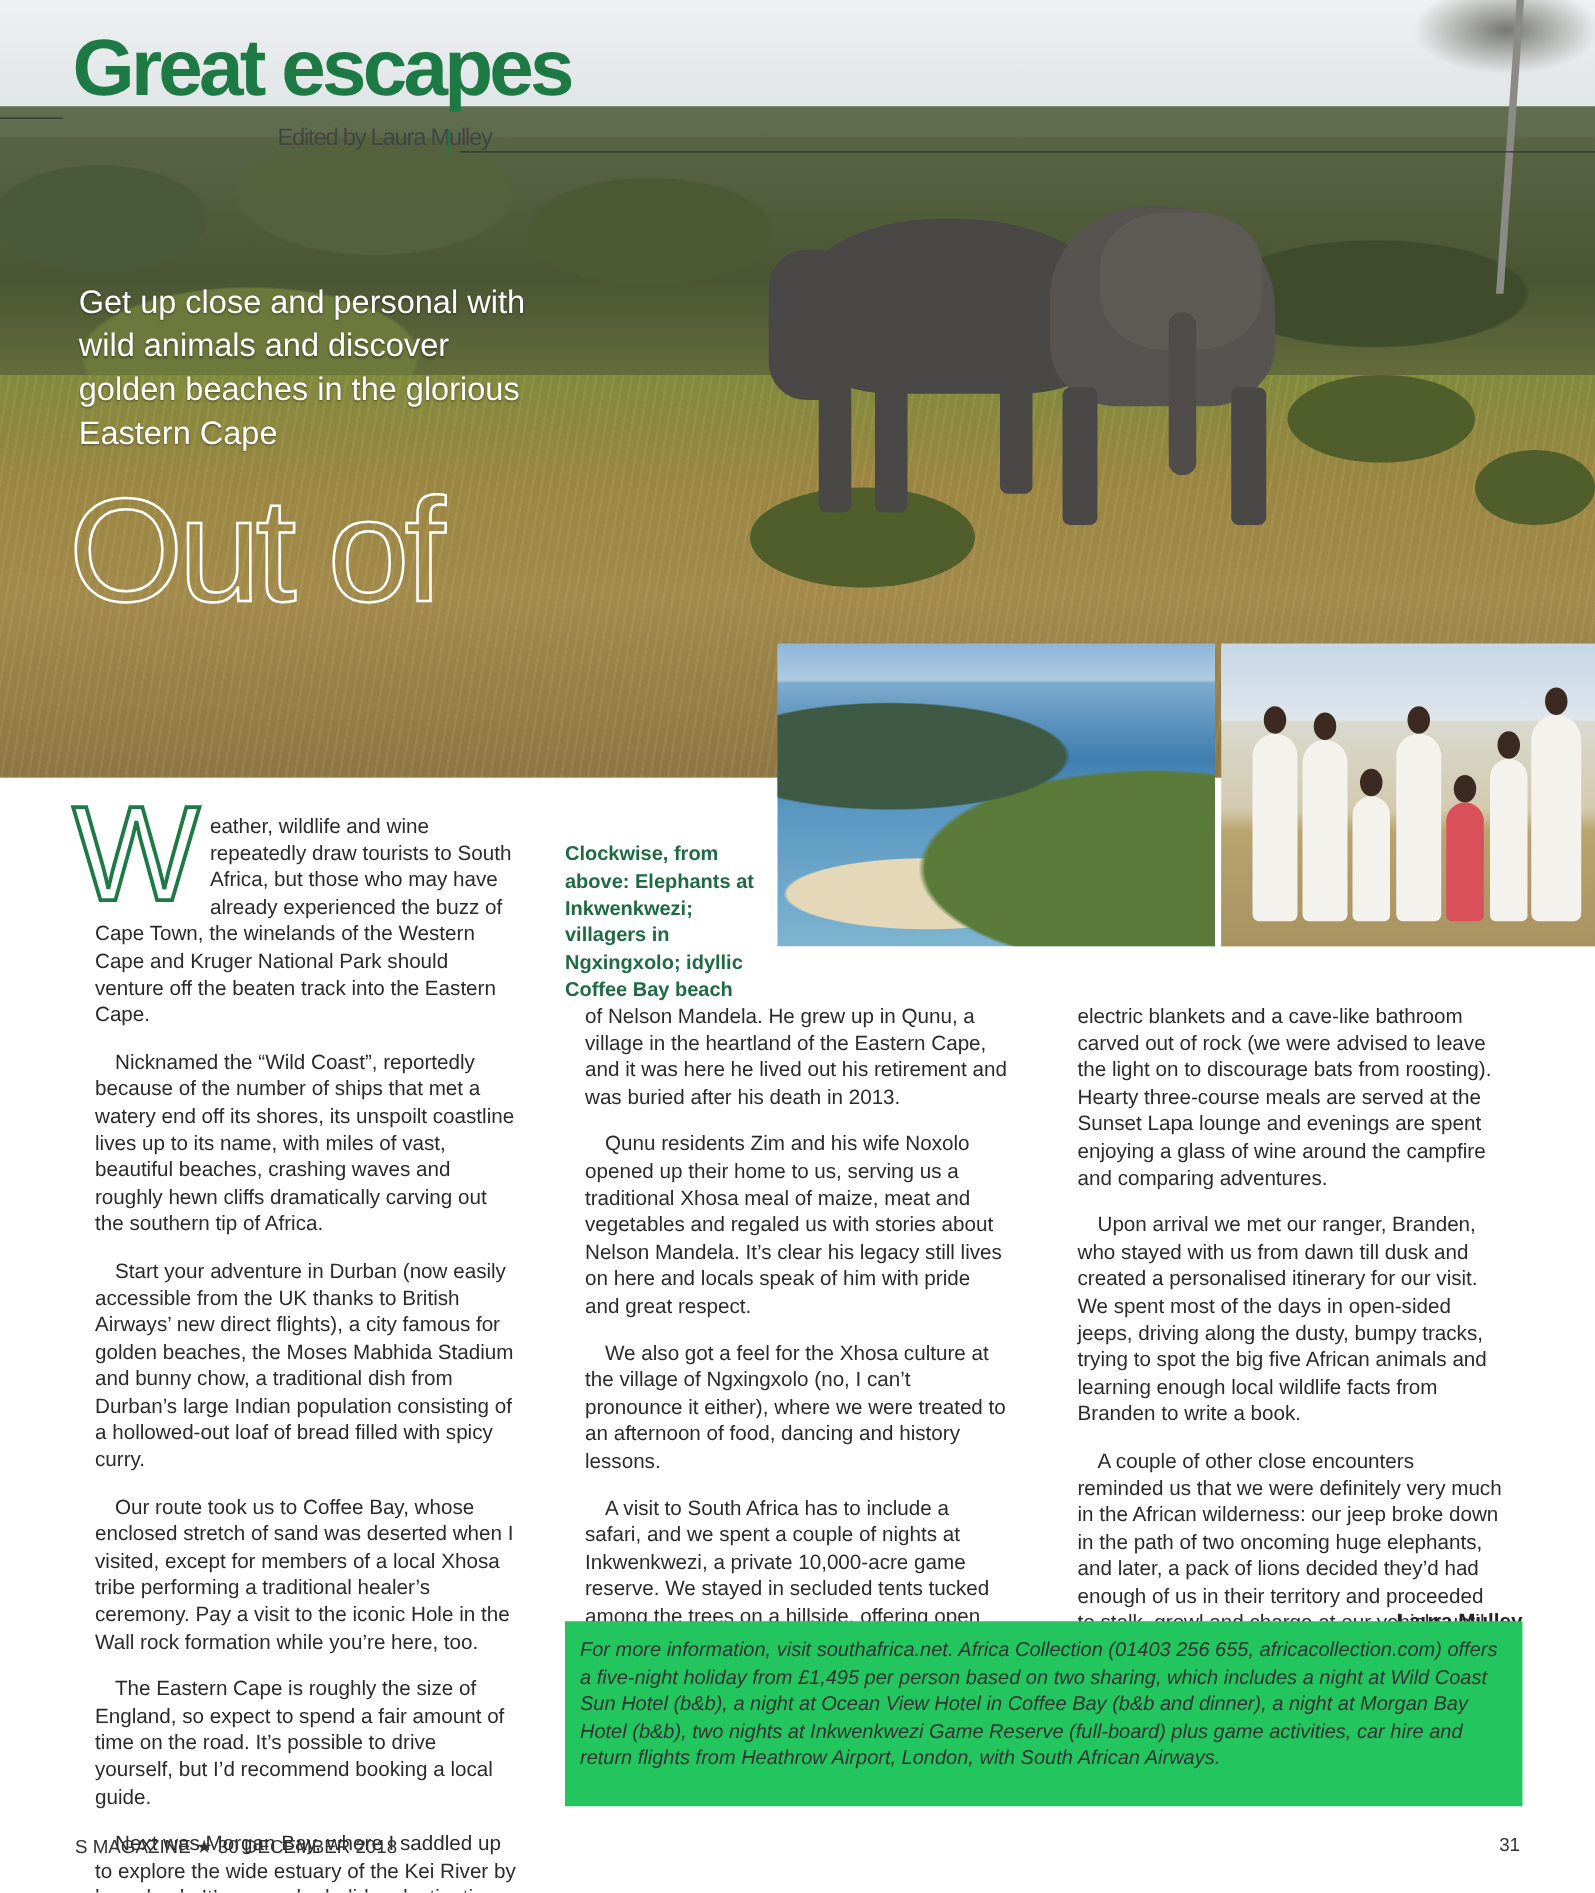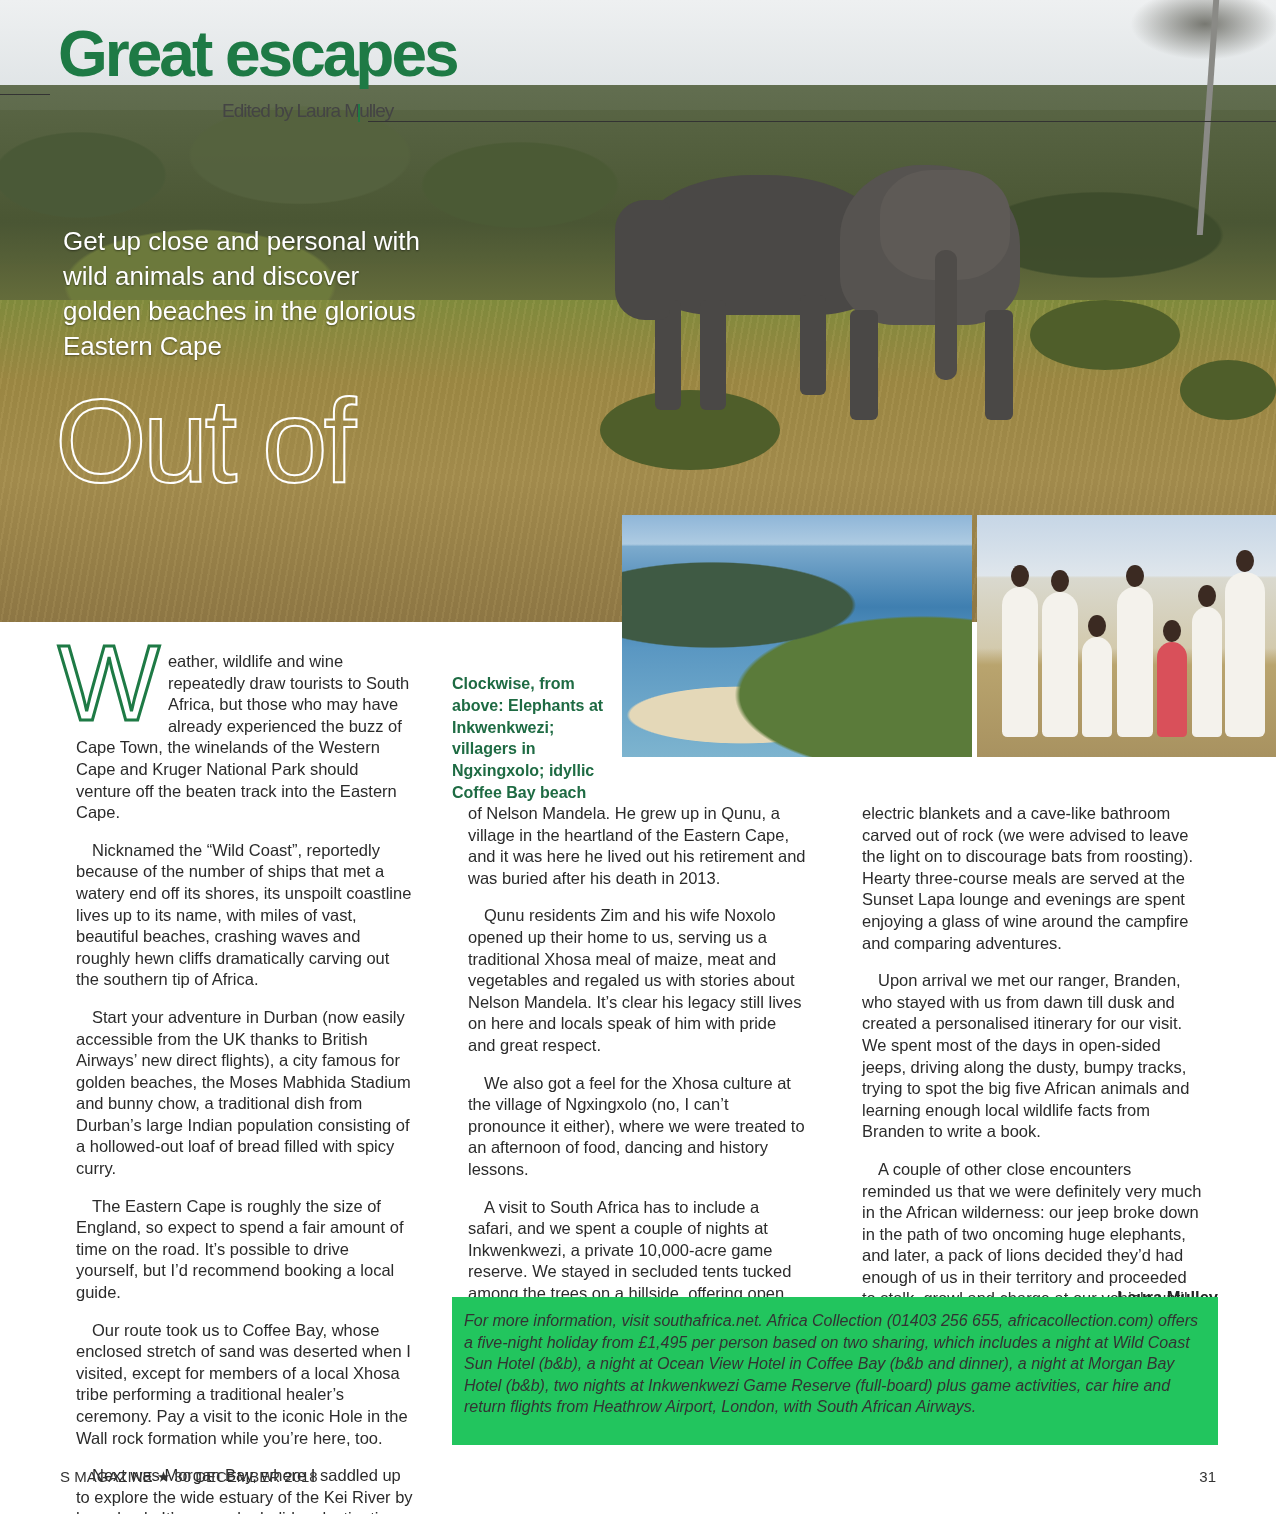--- a/index.html
+++ b/index.html
@@ -146,22 +146,22 @@
     </div>
 </div>
 
 <div class="caption">Clockwise, from above: Elephants at Inkwenkwezi; villagers in Ngxingxolo; idyllic Coffee Bay beach</div>
 
 <div class="col col1">
   <span class="dropcap">W</span>
   <p class="noindent">eather, wildlife and wine repeatedly draw tourists to South Africa, but those who may have already experienced the buzz of Cape Town, the winelands of the Western Cape and Kruger National Park should venture off the beaten track into the Eastern Cape.</p>
   <p>Nicknamed the “Wild Coast”, reportedly because of the number of ships that met a watery end off its shores, its unspoilt coastline lives up to its name, with miles of vast, beautiful beaches, crashing waves and roughly hewn cliffs dramatically carving out the southern tip of Africa.</p>
   <p>Start your adventure in Durban (now easily accessible from the UK thanks to British Airways’ new direct flights), a city famous for golden beaches, the Moses Mabhida Stadium and bunny chow, a traditional dish from Durban’s large Indian population consisting of a hollowed-out loaf of bread filled with spicy curry.</p>
+  <p>Our route took us to Coffee Bay, whose enclosed stretch of sand was deserted when I visited, except for members of a local Xhosa tribe performing a traditional healer’s ceremony. Pay a visit to the iconic Hole in the Wall rock formation while you’re here, too.</p>
   <p>The Eastern Cape is roughly the size of England, so expect to spend a fair amount of time on the road. It’s possible to drive yourself, but I’d recommend booking a local guide.</p>
-  <p>Our route took us to Coffee Bay, whose enclosed stretch of sand was deserted when I visited, except for members of a local Xhosa tribe performing a traditional healer’s ceremony. Pay a visit to the iconic Hole in the Wall rock formation while you’re here, too.</p>
   <p>Next was Morgan Bay, where I saddled up to explore the wide estuary of the Kei River by horseback. It’s a popular holiday destination, with plenty of activities to keep families busy.</p>
 </div>
 
 <div class="col col2">
   <p class="noindent">of Nelson Mandela. He grew up in Qunu, a village in the heartland of the Eastern Cape, and it was here he lived out his retirement and was buried after his death in 2013.</p>
   <p>Qunu residents Zim and his wife Noxolo opened up their home to us, serving us a traditional Xhosa meal of maize, meat and vegetables and regaled us with stories about Nelson Mandela. It’s clear his legacy still lives on here and locals speak of him with pride and great respect.</p>
   <p>We also got a feel for the Xhosa culture at the village of Ngxingxolo (no, I can’t pronounce it either), where we were treated to an afternoon of food, dancing and history lessons.</p>
   <p>A visit to South Africa has to include a safari, and we spent a couple of nights at Inkwenkwezi, a private 10,000-acre game reserve. We stayed in secluded tents tucked among the trees on a hillside, offering open views across the treetops from the terrace. Tents are fairly basic but come equipped with all the comforts necessary after a long day out in the bush: tea-making facilities,</p>
 </div>
 

